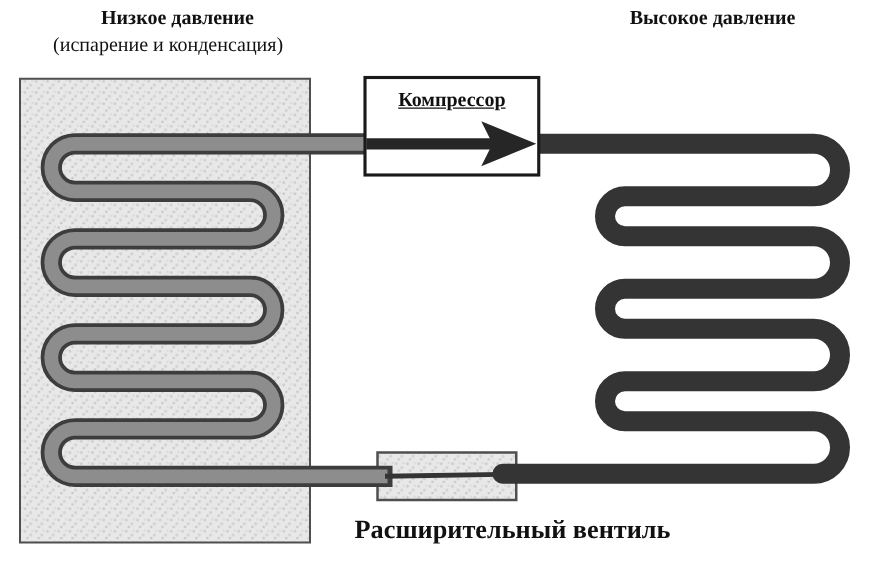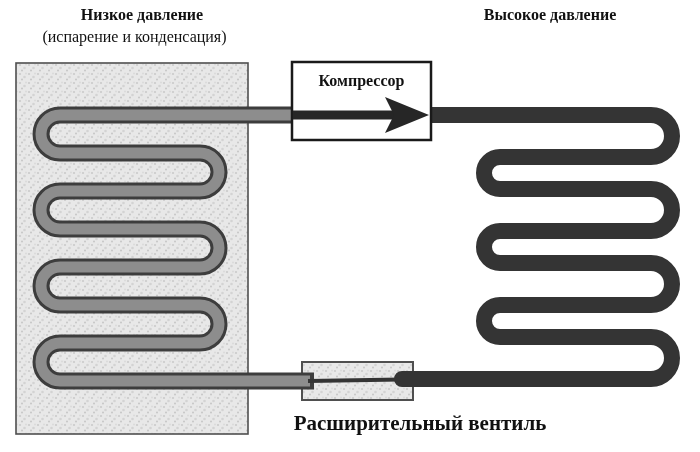--- a/index.html
+++ b/index.html
@@ -69,19 +69,19 @@
 
     <g>
       <path class="arrow-shaft" d="M293 115 L396 115"></path>
       <polygon class="arrow-head" points="429,115 385,97 394,115 385,133"></polygon>
     </g>
   </svg>
 
   <div class="lbl bold t20" style="left:32px;top:6px;width:220px;">Низкое давление</div>
   <div class="lbl t20" style="left:2px;top:28px;width:265px;">(испарение и конденсация)</div>
 
-  <div class="lbl bold t20" style="left:440px;top:6px;width:220px;">Высокое давление</div>
+  <div class="lbl bold t20" style="left:460px;top:6px;width:220px;">Высокое давление</div>
 
-  <div class="lbl bold t20" style="left:292px;top:72px;width:139px;">Компрессор</div>
+  <div class="lbl bold t20" style="left:292px;top:72px;width:139px;text-decoration:underline;">Компрессор</div>
 
-  <div class="lbl bold t21" style="left:280px;top:412px;width:280px;">Расширительный вентиль</div>
+  <div class="lbl bold t21" style="left:270px;top:412px;width:280px;">Расширительный вентиль</div>
 
 </div>
 
 </body></html>

